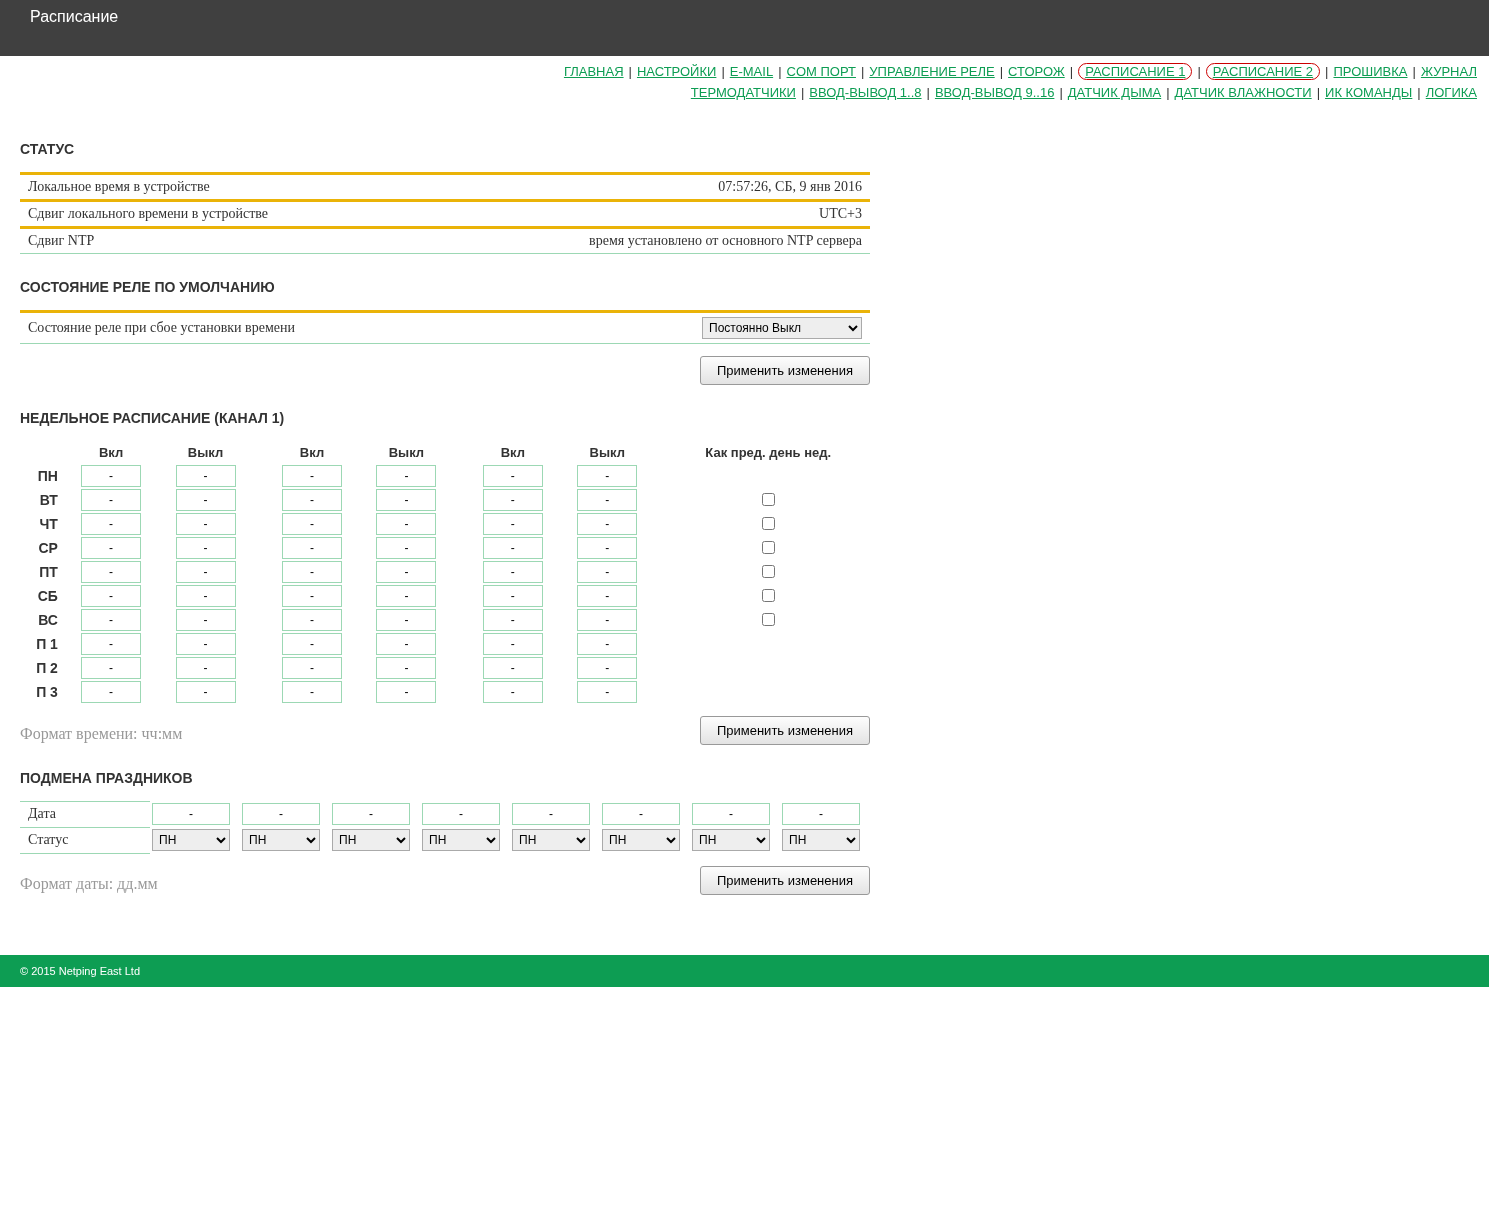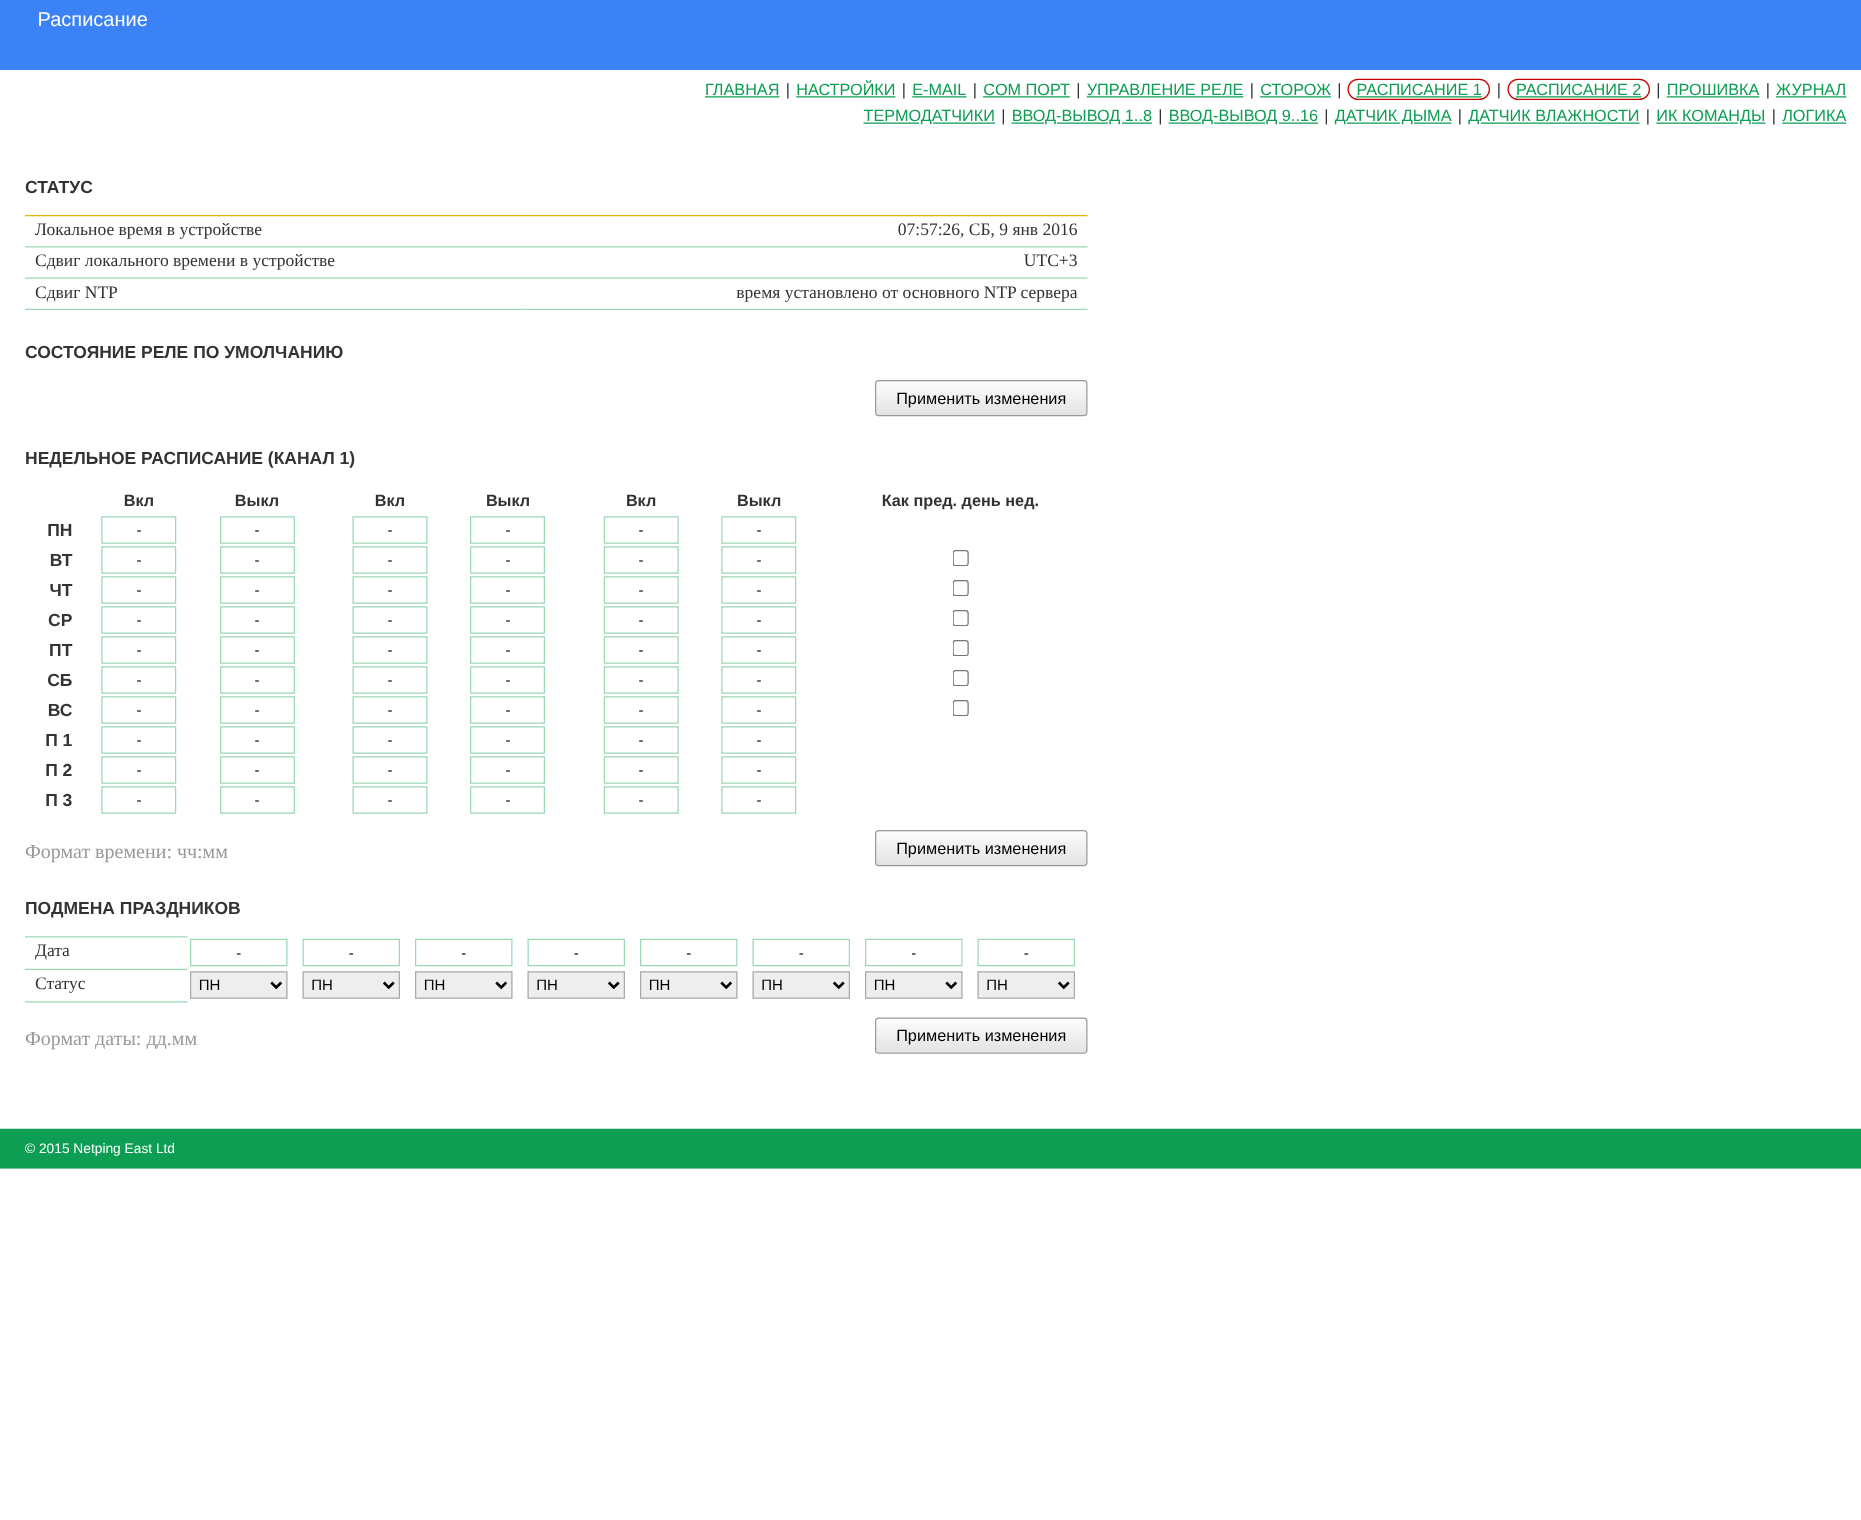--- a/index.html
+++ b/index.html
@@ -1,25 +1,25 @@
 <!DOCTYPE html>
 <html><head>
 <meta charset="utf-8">
 <style>
 * { box-sizing: border-box; }
 body { margin: 0; font-family: Georgia, 'Times New Roman', serif; font-size: 14px; color: #333; background: #fff; }
-.header { background: #3b82f6; color: #fff; padding: 8px 30px 30px; font-family: Arial, sans-serif; font-size: 16px; }
+.header { background: #404040; color: #fff; padding: 8px 30px 30px; font-family: Arial, sans-serif; font-size: 16px; }
 .nav { text-align: right; padding: 6px 10px 2px; font-family: Arial, sans-serif; font-size: 13px; line-height: 1.6; }
 .nav a { color: #0d9d53; text-decoration: underline; margin: 0 2px; }
 .nav .sep { color: #333; margin: 0 3px; }
 .nav .circled { border: 1px solid #c00; border-radius: 10px; padding: 0 6px; }
 .content { max-width: 850px; margin: 0 20px; padding: 10px 0 20px; }
 h2 { font-family: Arial, sans-serif; font-size: 14px; font-weight: bold; margin: 25px 0 15px; color: #333; }
 .status-table, .default-table { width: 100%; border-collapse: collapse; }
-.status-table td, .default-table td { padding: 4px 8px; border-top: 1px solid #eab308; border-bottom: 1px solid #9cd8b4; }
+.status-table td, .default-table td { padding: 4px 8px; border-top: 3px solid #eab308; border-bottom: 1px solid #9cd8b4; }
 .status-table td:last-child { text-align: right; margin-top: 20px; }
 .default-table td:last-child { text-align: right; }
 select { font-family: Arial, sans-serif; font-size: 12px; padding: 2px; border: 1px solid #aaa; background: #eee; min-width: 160px; }
 .apply-row { text-align: right; margin-top: 12px; }
 button { font-family: Arial, sans-serif; font-size: 13px; padding: 6px 16px; border: 1px solid #999; background: linear-gradient(#fdfdfd, #e3e3e3); border-radius: 3px; cursor: pointer; }
 .sched { border-collapse: separate; border-spacing: 0; width: 100%; }
 .sched th { font-family: Arial, sans-serif; font-size: 13px; padding: 4px 6px; text-align: center; }
 .sched td { padding: 1px 2px; text-align: center; }
 .sched td.daylbl { font-weight: bold; font-family: Arial, sans-serif; text-align: right; padding-right: 6px; }
 .sched input[type=text] { width: 60px; text-align: center; font-family: Arial, sans-serif; font-size: 12px; border: 1px solid #9cd8b4; padding: 3px 2px; }
@@ -59,20 +59,32 @@
           <td>UTC+3</td>
         </tr>
         <tr>
           <td>Сдвиг NTP</td>
           <td>время установлено от основного NTP сервера</td>
         </tr>
       </tbody>
     </table>
 
   <h2>СОСТОЯНИЕ РЕЛЕ ПО УМОЛЧАНИЮ</h2>
+  <table class="default-table">
+    <tbody>
+        <tr>
+      <td>Состояние реле при сбое установки времени</td>
+      <td>
+        <select>
+          <option>Постоянно Выкл</option>
+        </select>
+      </td>
+    </tr>
+  </tbody>
+    </table>
   <div class="apply-row">
     <button>Применить изменения</button>
   </div>
 
   <h2>НЕДЕЛЬНОЕ РАСПИСАНИЕ (КАНАЛ 1)</h2>
   <table class="sched">
     <thead>
         <tr id="sched-head">
           <th></th>
           <th>Вкл</th>

